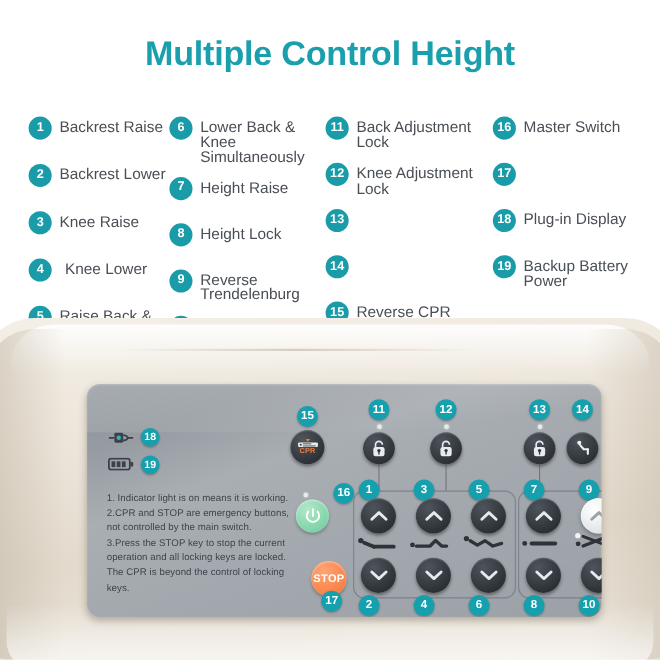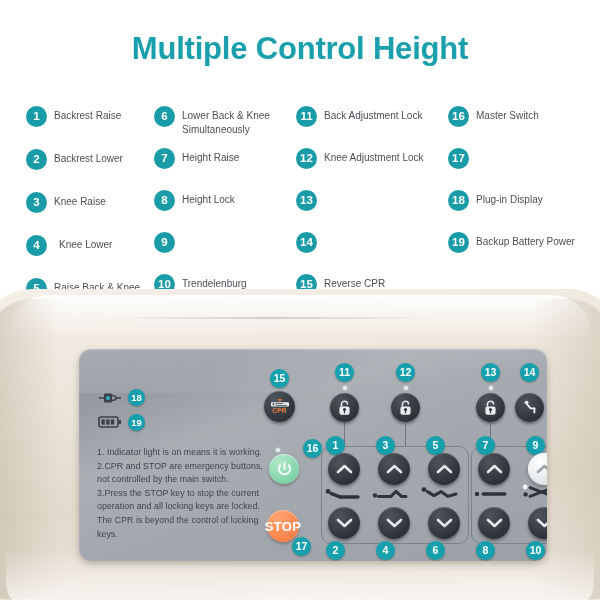--- a/index.html
+++ b/index.html
@@ -30,21 +30,21 @@
   .legend-item { position: relative; min-height: 31px; margin-bottom: 11px; padding-left: 28px; }
   .legend-item .badge {
     position: absolute; left: 0; top: 0;
     width: 21px; height: 21px; border-radius: 50%;
     background: #1a9ba8; color: #fff;
     font-size: 11.5px; font-weight: bold;
     display: flex; align-items: center; justify-content: center;
     line-height: 1;
   }
   .legend-item .ltext {
-    font-size: 10px; color: #4a4f55; line-height: 13.5px;
+    font-size: 14px; color: #4a4f55; line-height: 13.5px;
     padding-top: 3px; white-space: pre-line;
   }
   .legend-col.c1 .legend-item { margin-bottom: 12px; }
 
   
   .device {
     position: absolute; left: -14px; top: 289px;
     width: 628px; height: 320px;
     background: linear-gradient(175deg,#f4efe7 0%,#ece5da 32%,#e3dacd 62%,#ece6dc 100%);
     border-radius: 46px 46px 26px 26px / 40px 40px 20px 20px;
@@ -125,26 +125,26 @@
     width: 30px; height: 30px; border-radius: 50%;
     background: radial-gradient(circle at 36% 30%, #b2e8c9, #7fd3a8 70%, #63c493);
     box-shadow: 0 2px 3px rgba(0,0,0,.25), inset 0 1px 2px rgba(255,255,255,.55);
     display: flex; align-items: center; justify-content: center;
   }
   .led {
     position: absolute; width: 4px; height: 4px; border-radius: 50%;
     background: #e2efe7; box-shadow: 0 0 2px rgba(255,255,255,.9);
   }
   .stop-btn {
-    position: absolute; left: 188px; top: 161px;
+    position: absolute; left: 204px; top: 161px;
     width: 32px; height: 32px; border-radius: 50%;
     background: radial-gradient(circle at 36% 30%, #ffa472, #f9834a 68%, #f07437);
     box-shadow: 0 2px 3px rgba(0,0,0,.25), inset 0 1px 2px rgba(255,255,255,.45);
     display: flex; align-items: center; justify-content: center;
-    color: #fff; font-size: 13px; font-weight: bold; letter-spacing: .3px;
+    color: #fff; font-size: 10px; font-weight: bold; letter-spacing: .3px;
   }
 
   
   .lock-btn {
     position: absolute; width: 29px; height: 29px; border-radius: 50%;
     background: radial-gradient(circle at 36% 28%, #4d535a, #2b3136 74%);
     box-shadow: 0 2px 3px rgba(0,0,0,.4), inset 0 1px 1px rgba(255,255,255,.16);
     display: flex; align-items: center; justify-content: center;
   }
   .chair-btn {
@@ -214,20 +214,21 @@
       <div class="legend-item">
         <span class="badge">7</span>
         <div class="ltext">Height Raise</div>
       </div>
       <div class="legend-item">
         <span class="badge">8</span>
         <div class="ltext">Height Lock</div>
       </div>
       <div class="legend-item">
         <span class="badge">9</span>
+        <div class="ltext">Reverse Trendelenburg</div>
       </div>
       <div class="legend-item">
         <span class="badge">10</span>
         <div class="ltext">Trendelenburg</div>
       </div>
     </div>
 
     <div class="legend-col c3">
       <div class="legend-item">
         <span class="badge">11</span>

